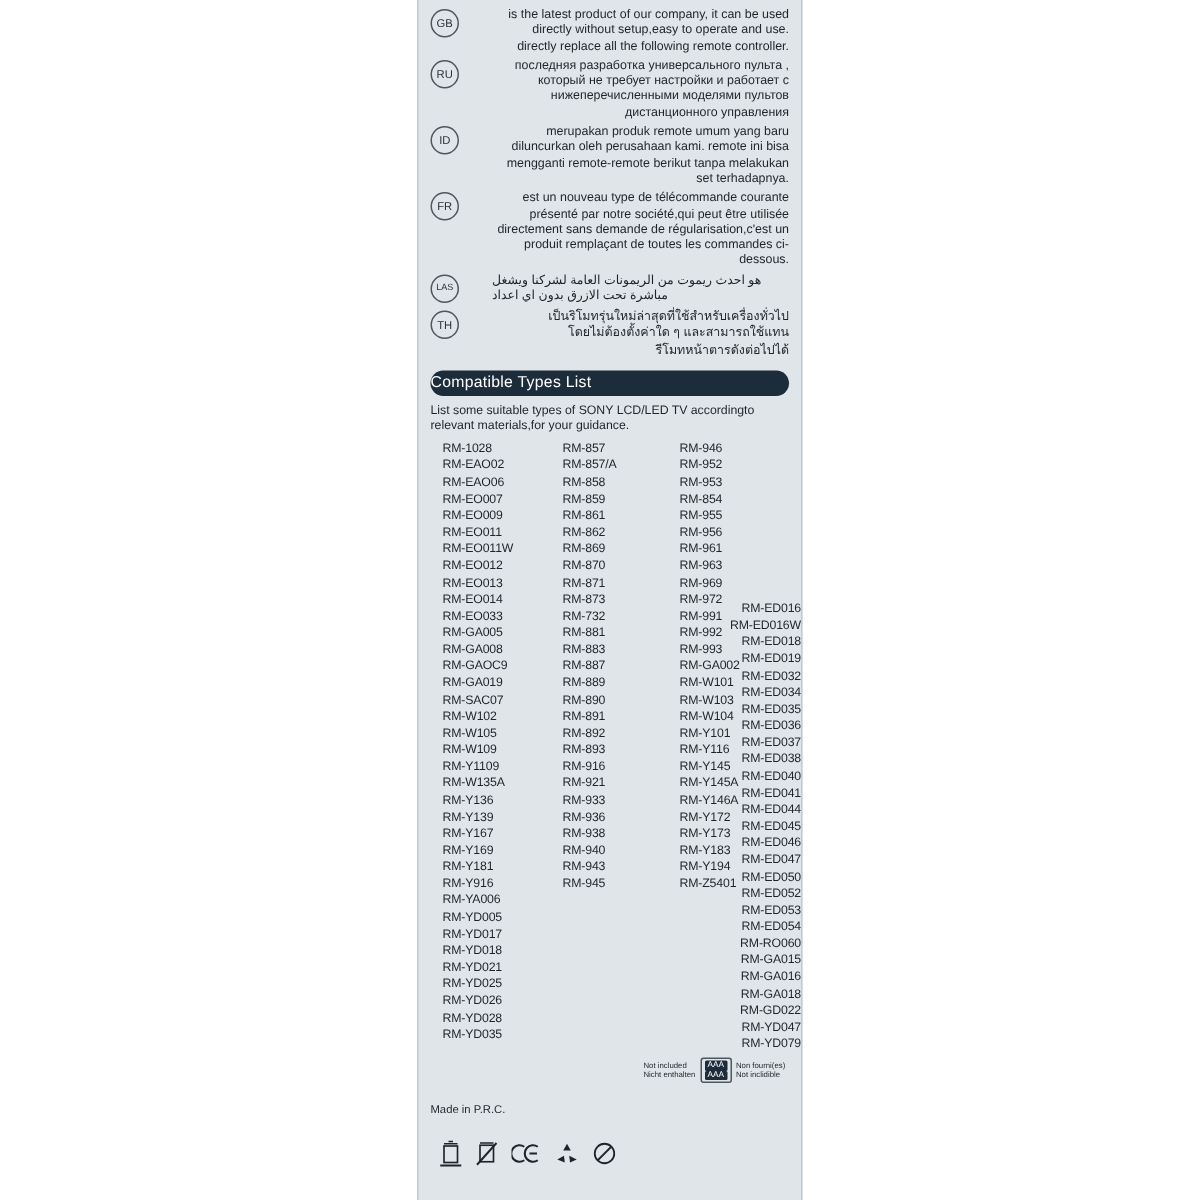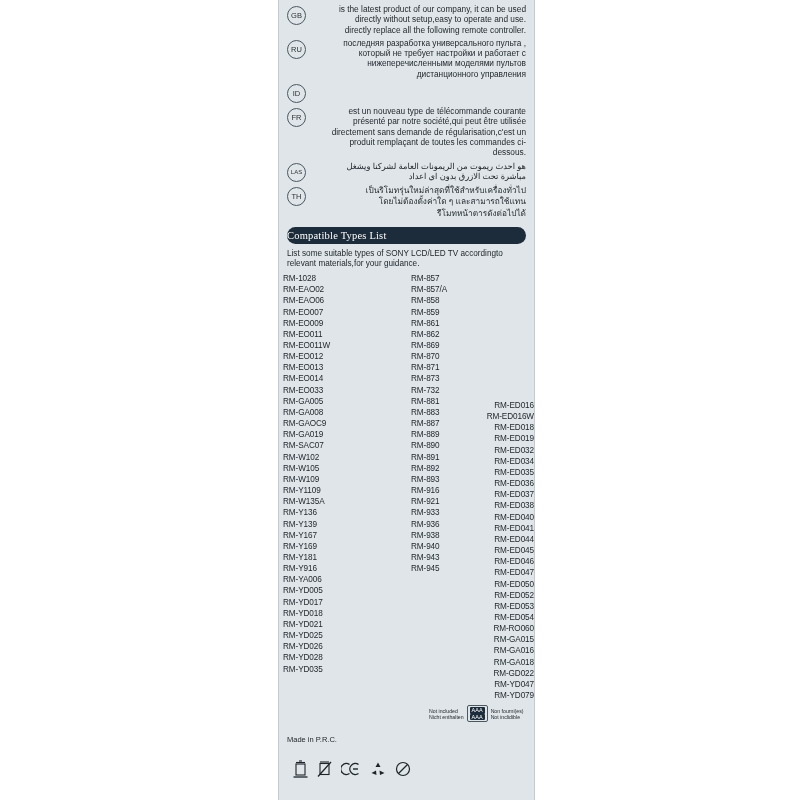--- a/index.html
+++ b/index.html
@@ -60,57 +60,55 @@
   }
   .lang-text {
     flex: 1 1 auto;
     font-size: 8.3px;
     line-height: 10.3px;
     color: #1d242a;
     text-align: right;
   }
   .lang-text.rtl {
     direction: rtl;
-    text-align: right;
+    text-align: left;
   }
   .lang-text.thai {
     font-size: 8.3px;
     line-height: 11.5px;
     margin-left: 36px;
   }
   .top-fade {
     height: 4px;
   }
   
   .section-head {
     margin: 8px 8px 5px 8px;
     background: #1d2c3a;
     color: #ffffff;
     border-radius: 9px;
     font-size: 10.5px;
     line-height: 17px;
     height: 17px;
     padding-left: 0;
     letter-spacing: 0.2px;
-    font-family: Liberation Serif, serif;
   }
   .section-sub {
     margin: 0 8px 4px 8px;
     font-size: 8.2px;
     line-height: 10px;
     color: #1d242a;
   }
   
   .model-grid {
-    margin: 0 4px;
+    margin: 0 16px;
     display: grid;
     grid-template-columns: 80px 78px 80px;
     column-gap: 0px;
     row-gap: 0px;
-    gap: 48px;
   }
   .model-cell {
     font-size: 8.2px;
     line-height: 11.15px;
     color: #1d242a;
     white-space: nowrap;
     letter-spacing: -0.1px;
   }
   
   .battery-row {
@@ -184,20 +182,21 @@
       </div>
 
       <div class="lang-block">
         <div class="lang-badge">RU</div>
         <div class="lang-text">последняя разработка универсального пульта , который не требует настройки и работает с нижеперечисленными моделями пультов дистанционного управления</div>
       </div>
 
 
       <div class="lang-block">
         <div class="lang-badge">ID</div>
+        <div class="lang-text">merupakan produk remote umum yang baru diluncurkan oleh perusahaan kami. remote ini bisa mengganti remote-remote berikut tanpa melakukan set terhadapnya.</div>
       </div>
 
       <div class="lang-block">
         <div class="lang-badge">FR</div>
         <div class="lang-text">est un nouveau type de télécommande courante présenté par notre société,qui peut être utilisée directement sans demande de régularisation,c'est un produit remplaçant de toutes les commandes ci-dessous.</div>
       </div>
 
       <div class="lang-block">
         <div class="lang-badge" style="font-size:6px;">LAS</div>
         <div class="lang-text rtl">هو احدث ريموت من الريمونات العامة لشركنا ويشغل مباشرة تحت الازرق بدون اي اعداد</div>

